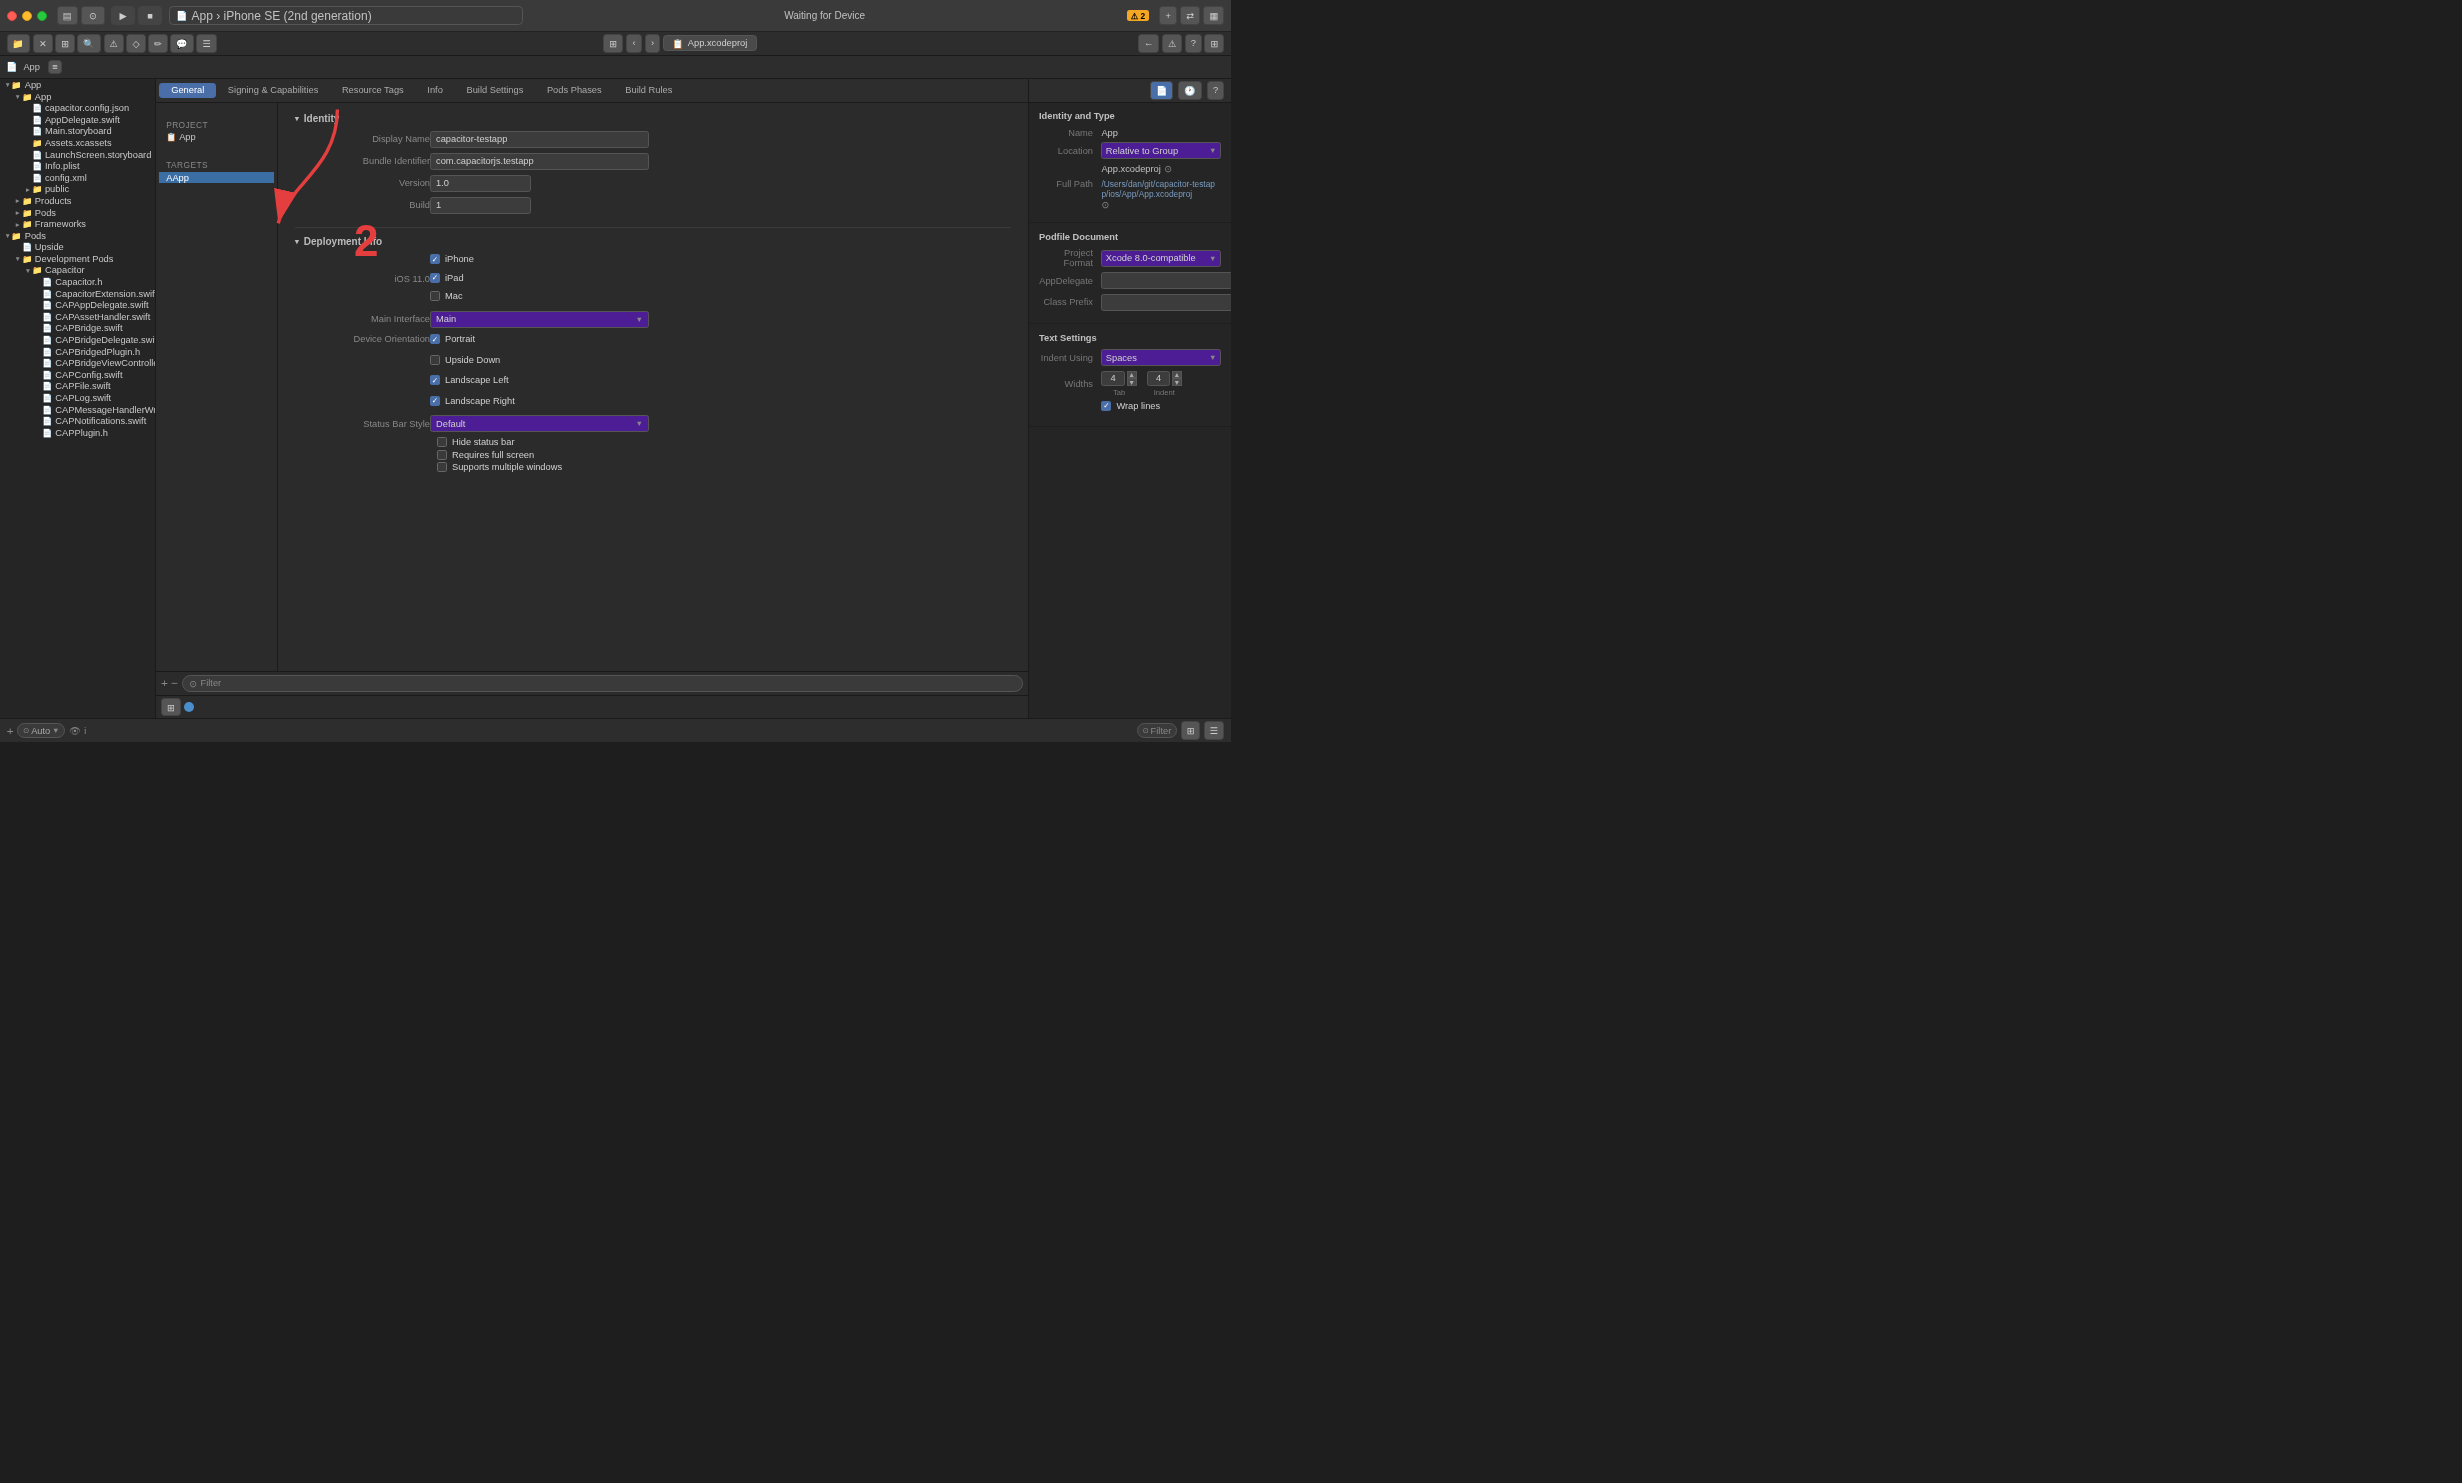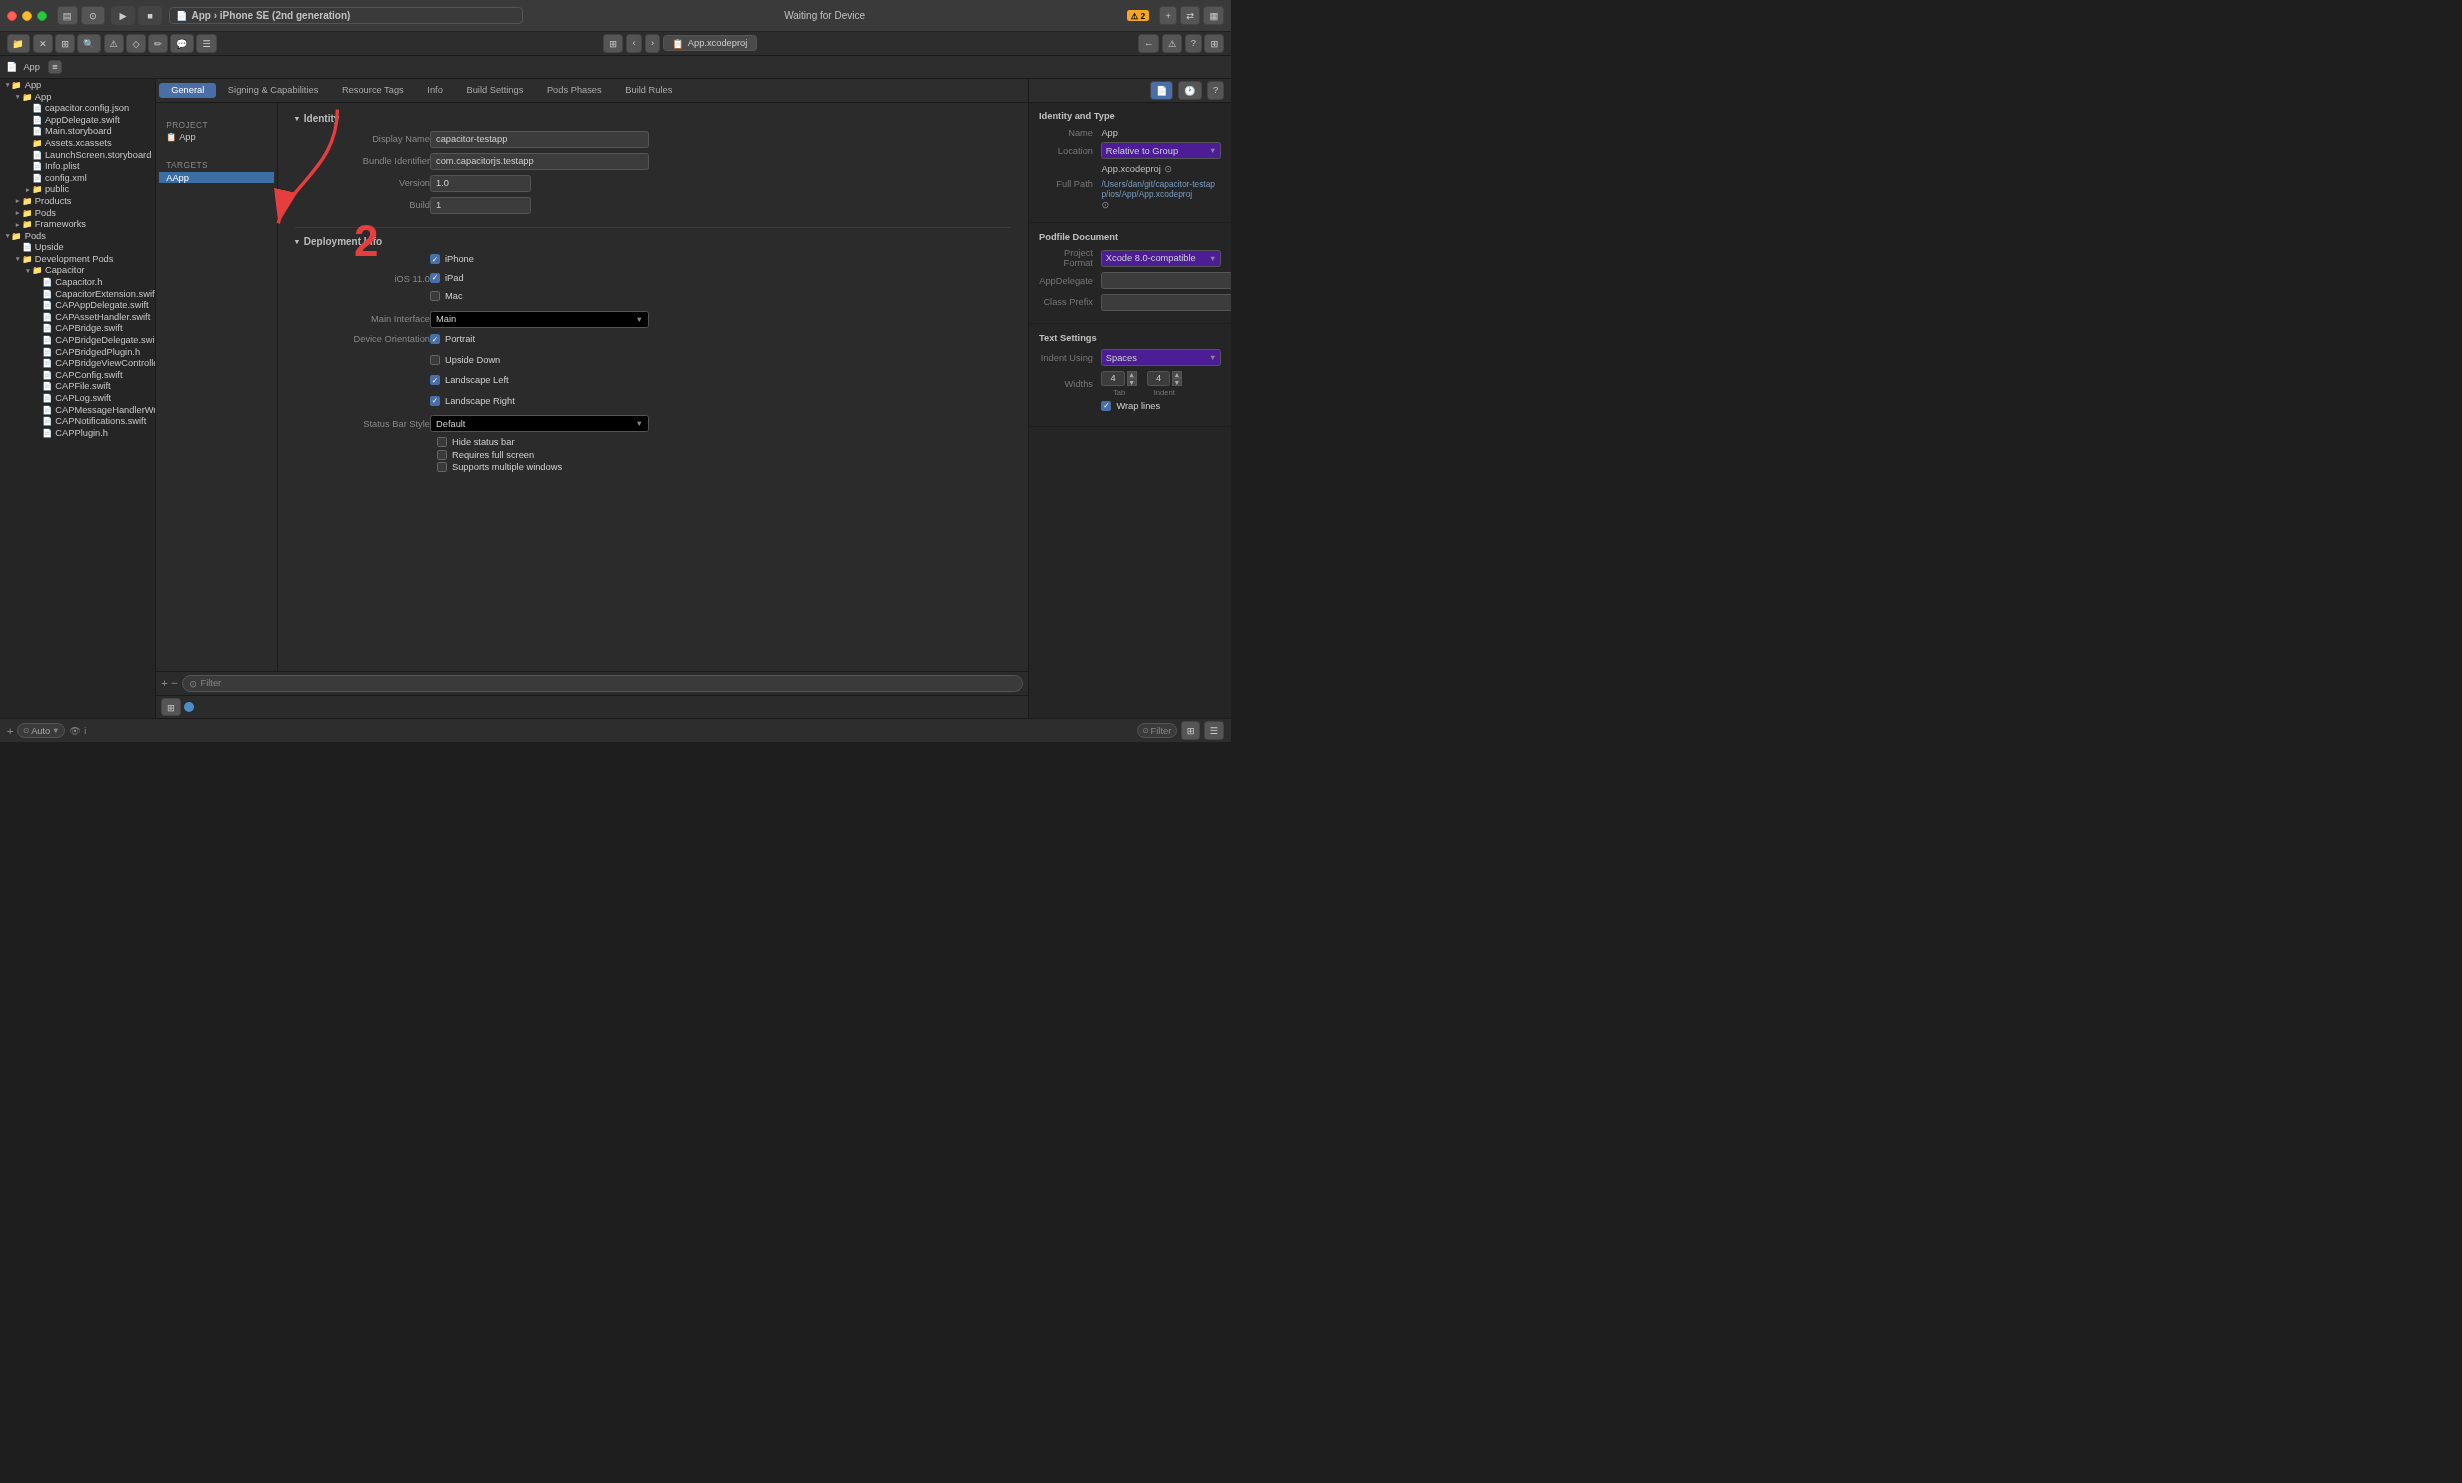--- a/index.html
+++ b/index.html
@@ -235,21 +235,21 @@
       width: 10px; height: 10px; border: 0.8px solid #666; border-radius: 1.7px;
       display: flex; align-items: center; justify-content: center;
       flex-shrink: 0;
     }
     .cb.checked { background: #4a6ea8; border-color: #4a6ea8; }
     .cb.checked::after { content: '✓'; color: #fff; font-size: 7.6px; }
     .cb.unchecked { background: #3a3a3a; }
 
     
     .select-field {
-      background: #000000;
+      background: #4c1d95;
       border: 0.8px solid #555;
       border-radius: 2.5px;
       padding: 0.8px 5px;
       color: #d0d0d0;
       font-size: 9.3px;
       height: 17px;
       display: flex; align-items: center; justify-content: space-between;
       cursor: pointer;
       width: 219px;
     }
@@ -324,21 +324,21 @@
       <div class="toolbar-btn" style="background:#444; min-width:23.6px;">
         <span>▶</span>
       </div>
       <div class="toolbar-btn" style="background:#444; min-width:23.6px;">
         <span>■</span>
       </div>
     </div>
 
     <div style="flex:1; display:flex; align-items:center; gap:3.4px; background:#3a3a3a; border:0.8px solid #555; border-radius:4.2px; padding: 1.7px 6.8px; max-width:354px;">
       <span style="font-size:9.3px; color:#8bc4e8;">📄</span>
-      <span style="font-size:10px; color:#c0c0c0;font-weight:bold;">App › iPhone SE (2nd generation)</span>
+      <span style="font-size:12px; color:#c0c0c0;">App › iPhone SE (2nd generation)</span>
     </div>
 
     <div style="flex:1; display:flex; align-items:center; justify-content:center;">
       <span style="font-size:10px; color:#c0c0c0; font-weight:500;">Waiting for Device</span>
     </div>
 
     <div style="display:flex; align-items:center; gap:5px;">
       <div class="warning-badge">
         <span>⚠ </span><span>2</span>
       </div>

